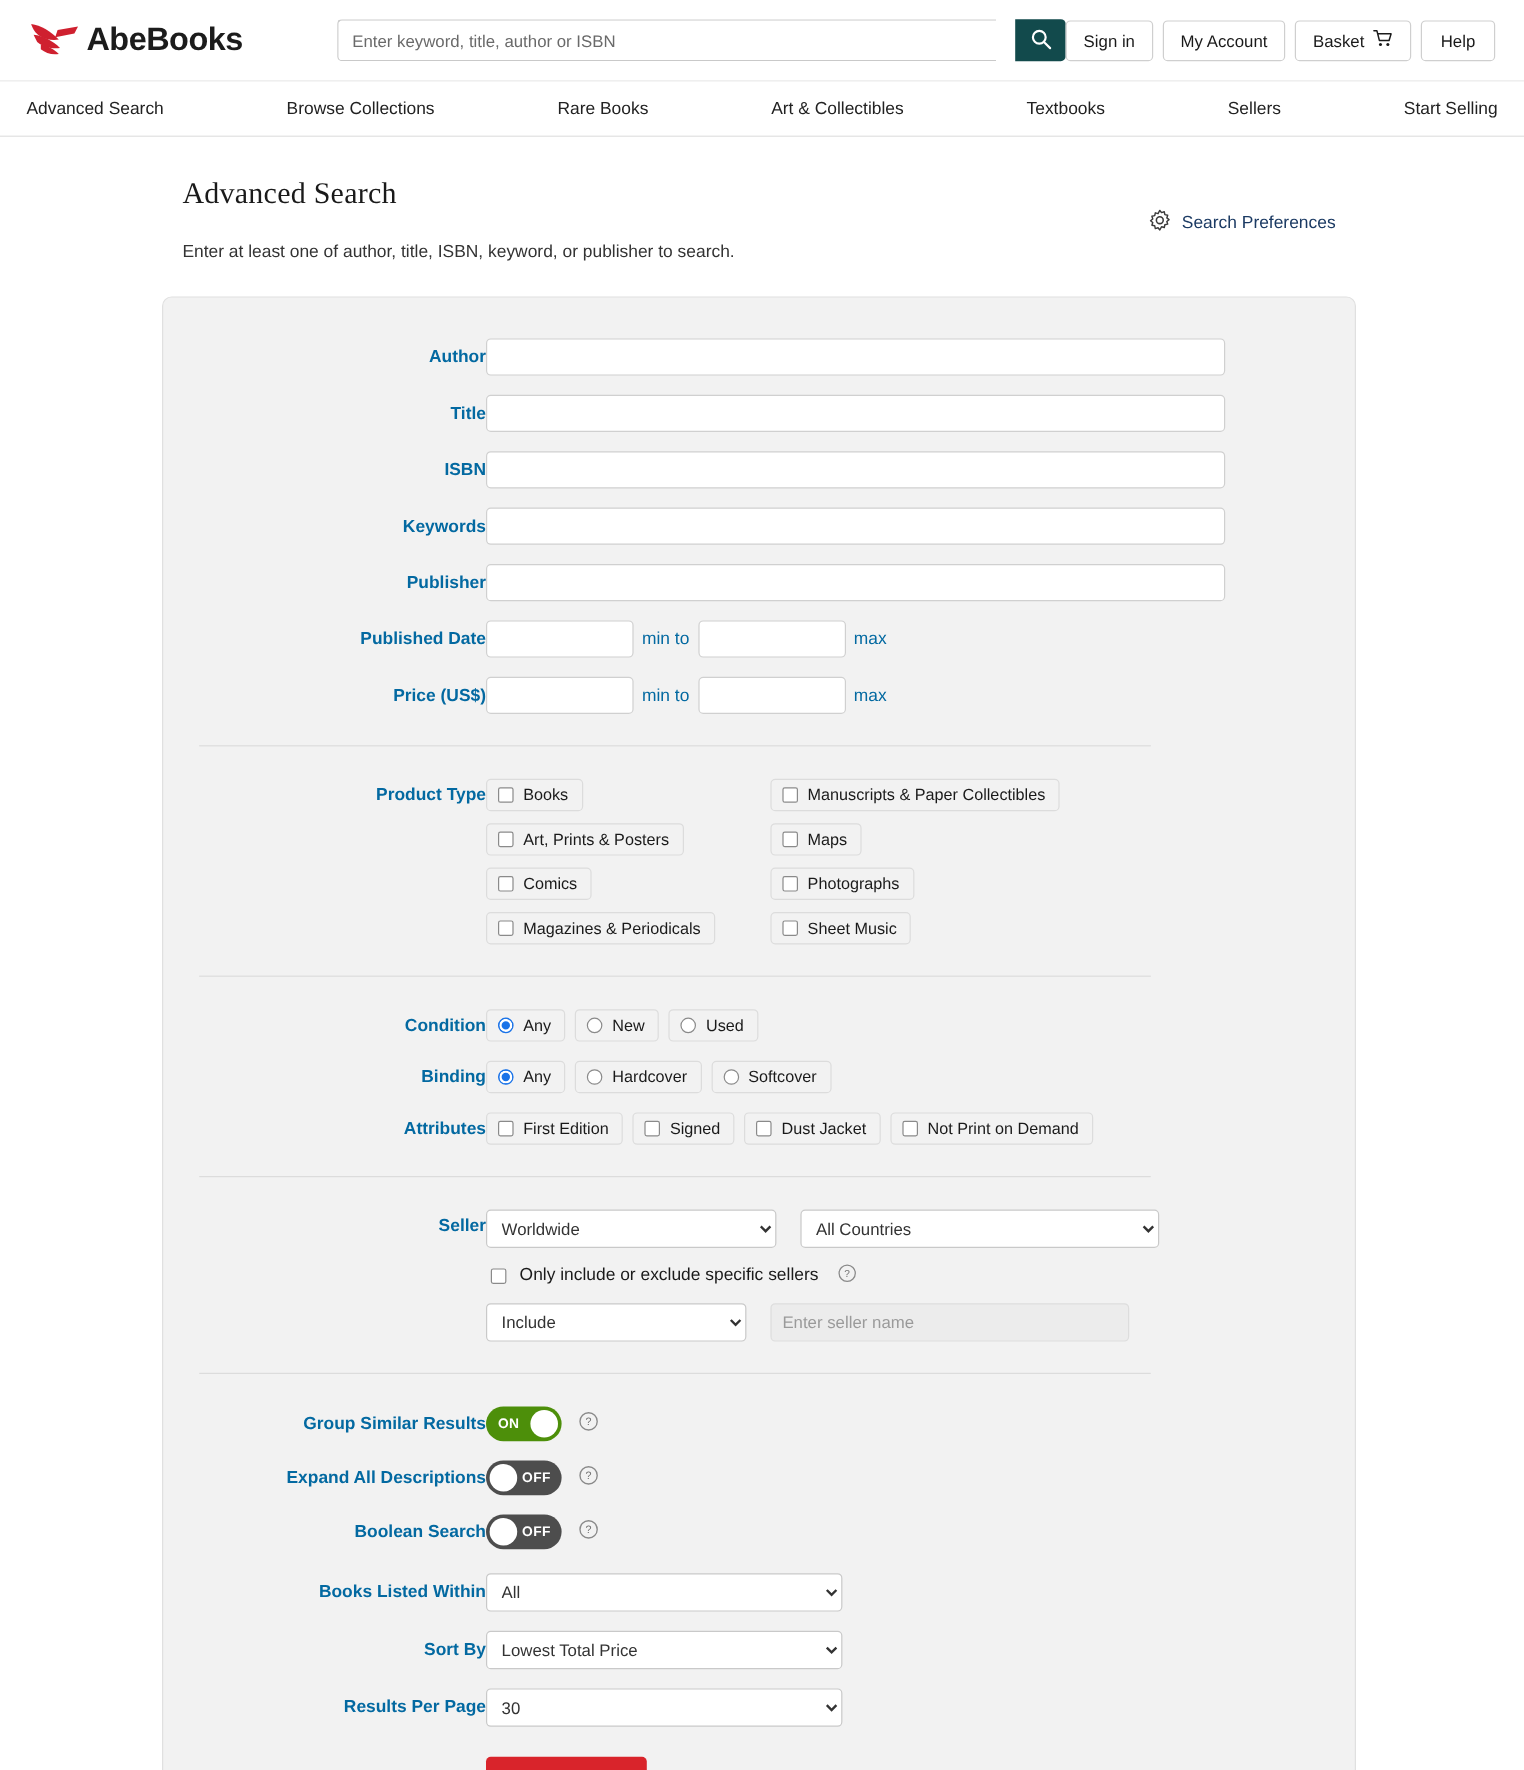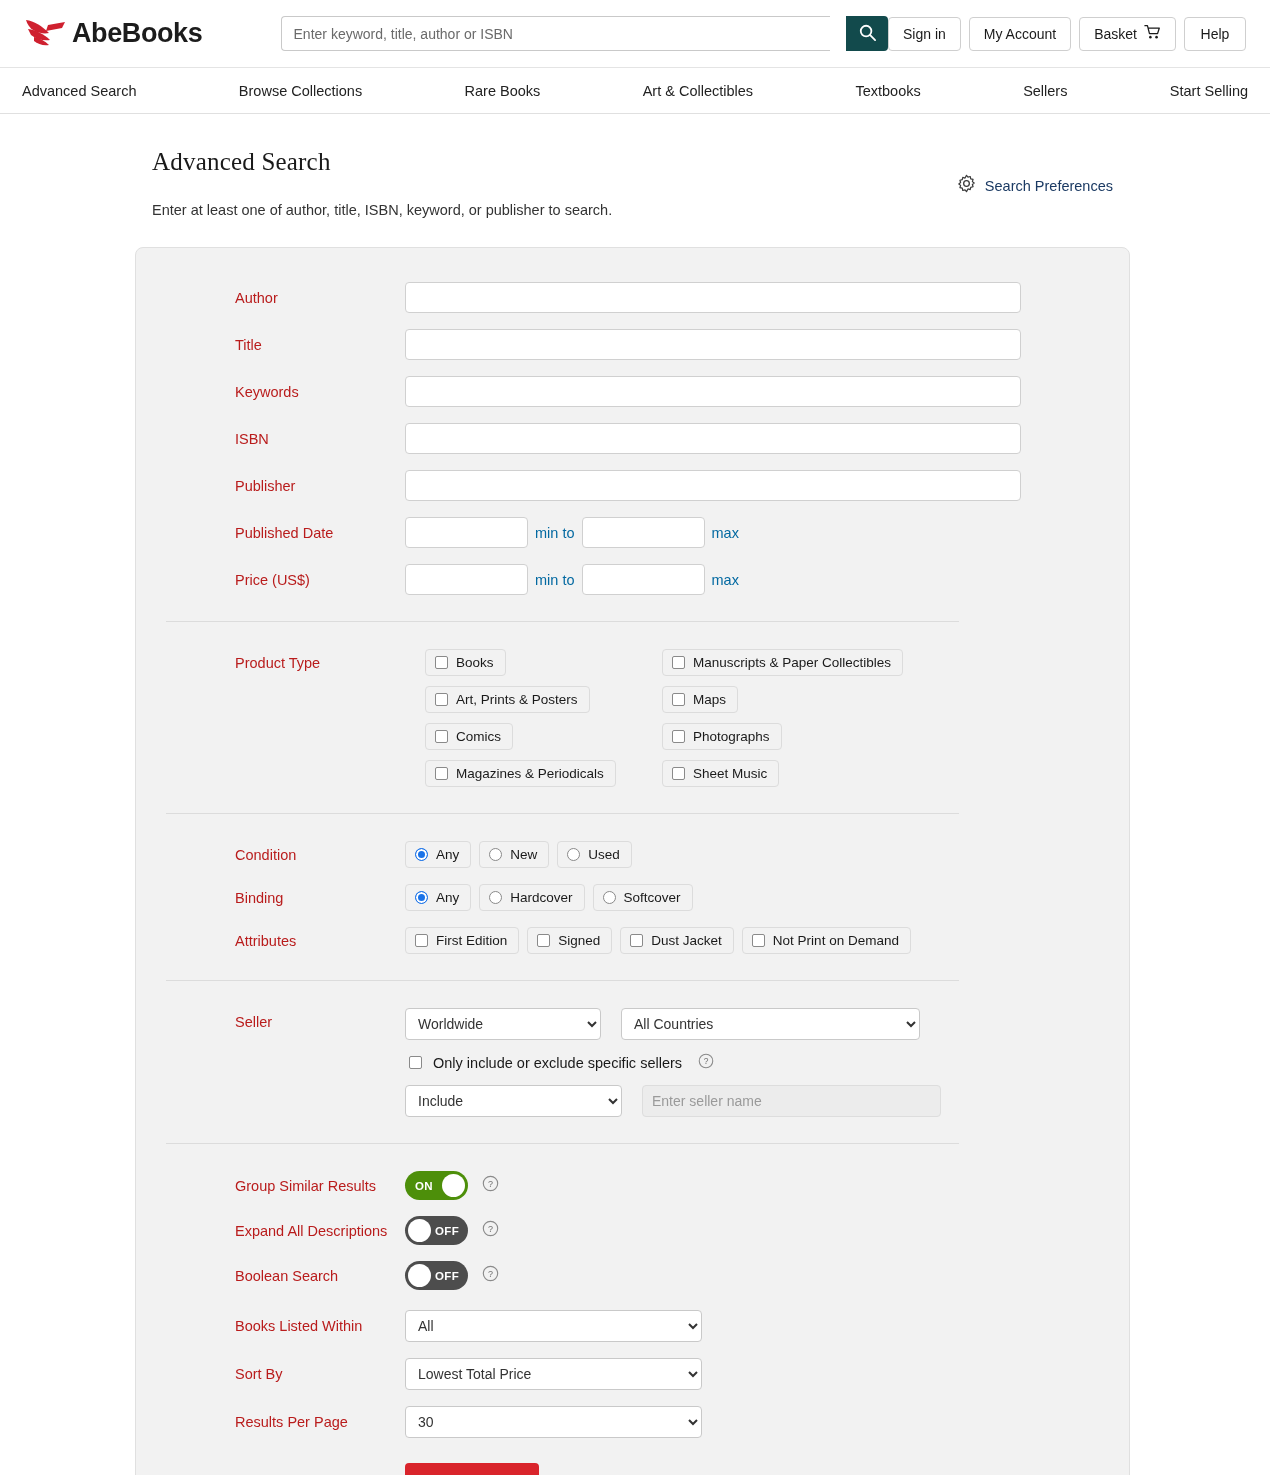--- a/index.html
+++ b/index.html
@@ -152,22 +152,23 @@
   .row {
     display: flex;
     align-items: center;
     padding: 0 0 0 99px;
     margin-bottom: 16px;
   }
   .row-label {
     width: 170px;
     flex: 0 0 170px;
     font-size: 14.5px;
-    font-weight: normal;
-    color: #b91c1c;
+    font-weight: bold;
+    color: #0369a1;
+    text-align: right;
   }
   .row-label.top { align-self: flex-start; padding-top: 6px; }
   .txt {
     height: 31px;
     border: 1px solid #d0d0d0;
     border-radius: 4px;
     background: #fff;
     width: 616px;
     padding: 0 9px;
     font-size: 14px;
@@ -238,21 +239,21 @@
     border: 1px solid #c9c9c9;
     border-radius: 4px;
     background: #fff;
     font-size: 14px;
     color: #333;
     font-family: "Liberation Sans", sans-serif;
     padding: 0 8px;
     cursor: pointer;
     appearance: auto;
   }
-  .sel-seller { width: 196px; }
+  .sel-seller { width: 242px; }
   .sel-country { width: 299px; margin-left: 20px; }
   .sel-include { width: 217px; }
   .sel-wide { width: 297px; }
 
   .seller-block { display: flex; flex-direction: column; gap: 13px; }
   .seller-chk-line {
     display: flex; align-items: center; gap: 8px;
     font-size: 14.5px; color: #1a1a1a;
   }
   .seller-name {
@@ -389,25 +390,25 @@
 
     <div class="row">
       <div class="row-label">Author</div>
       <input class="txt" type="text" style="">
     </div>
     <div class="row">
       <div class="row-label">Title</div>
       <input class="txt" type="text" style="">
     </div>
     <div class="row">
+      <div class="row-label">ISBN</div>
+      <input class="txt" type="text" style="">
+    </div>
+    <div class="row">
       <div class="row-label">Keywords</div>
-      <input class="txt" type="text" style="">
-    </div>
-    <div class="row">
-      <div class="row-label">ISBN</div>
       <input class="txt" type="text" style="">
     </div>
     <div class="row">
       <div class="row-label">Publisher</div>
       <input class="txt" type="text" style="">
     </div>
 
     <div class="row">
       <div class="row-label">Published Date</div>
       <input class="txt small" type="text" style="">
@@ -418,21 +419,21 @@
     <div class="row">
       <div class="row-label">Price (US$)</div>
       <input class="txt small" type="text" style="">
       <span class="minmax">min to</span>
       <input class="txt small" type="text" style="">
       <span class="minmax right">max</span>
     </div>
 
     <hr class="sep">
 
-    <div class="row" style="align-items:flex-start;gap:20px;">
+    <div class="row" style="align-items:flex-start;">
       <div class="row-label top">Product Type</div>
       <div class="opt-grid">
         <label class="pill">
           <input type="checkbox" style="">
           <span>Books</span>
         </label>
         <label class="pill">
           <input type="checkbox" style="">
           <span>Manuscripts &amp; Paper Collectibles</span>
         </label>

